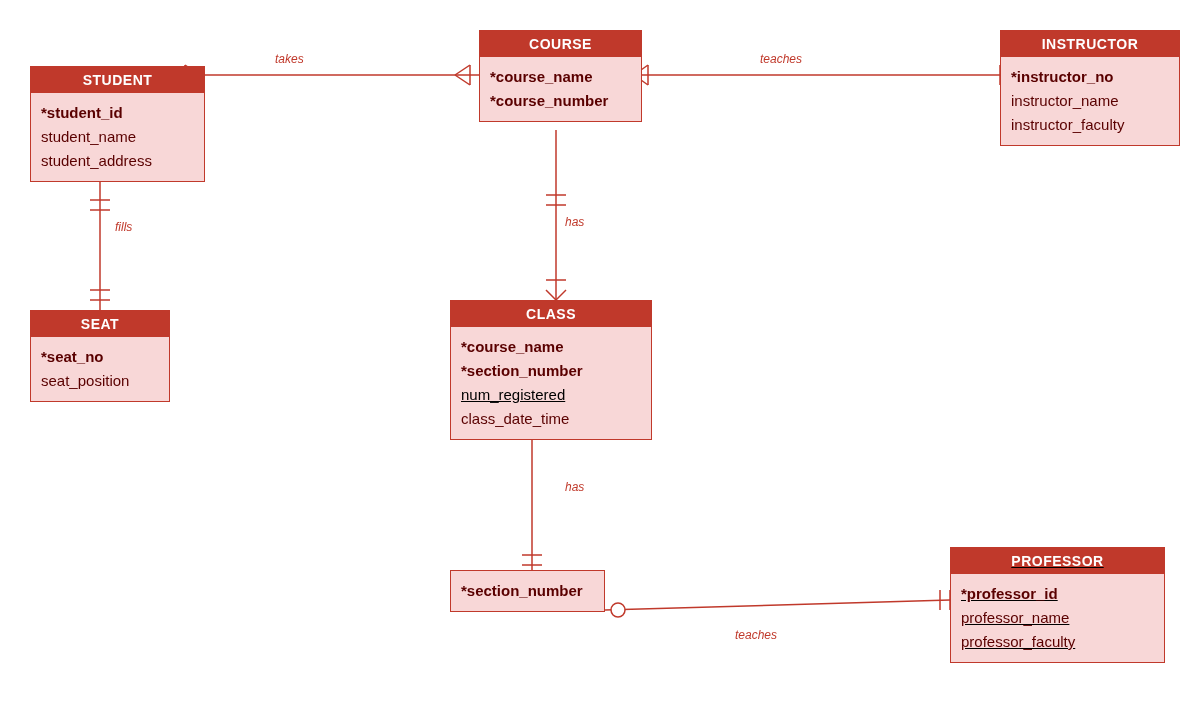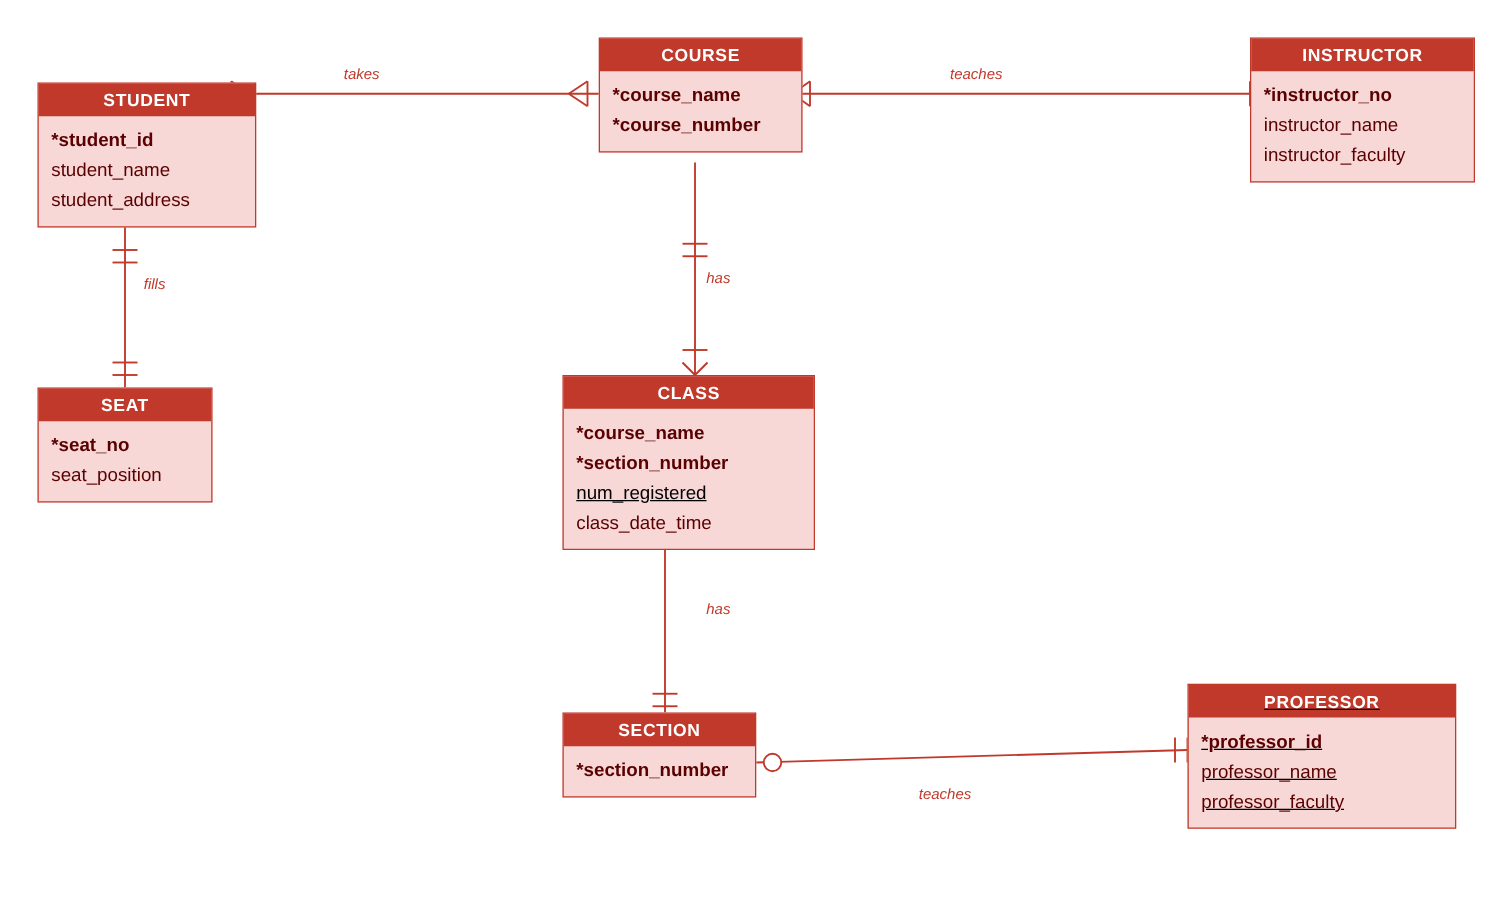--- a/index.html
+++ b/index.html
@@ -164,21 +164,20 @@
     <div class="entity-header">CLASS</div>
     <div class="entity-body">
       <div class="pk">*course_name</div>
       <div class="pk">*section_number</div>
       <div class="fk">num_registered</div>
       <div>class_date_time</div>
     </div>
   </div>
 
   <div class="entity" style="left:450px; top:570px; width:155px;">
-    <div class="entity-header">SECTION</div>
     <div class="entity-body">
       <div class="pk">*section_number</div>
     </div>
   </div>
 
   <div class="entity" style="left:950px; top:547px; width:215px;text-decoration:underline;">
     <div class="entity-header">PROFESSOR</div>
     <div class="entity-body">
       <div class="pk">*professor_id</div>
       <div>professor_name</div>

